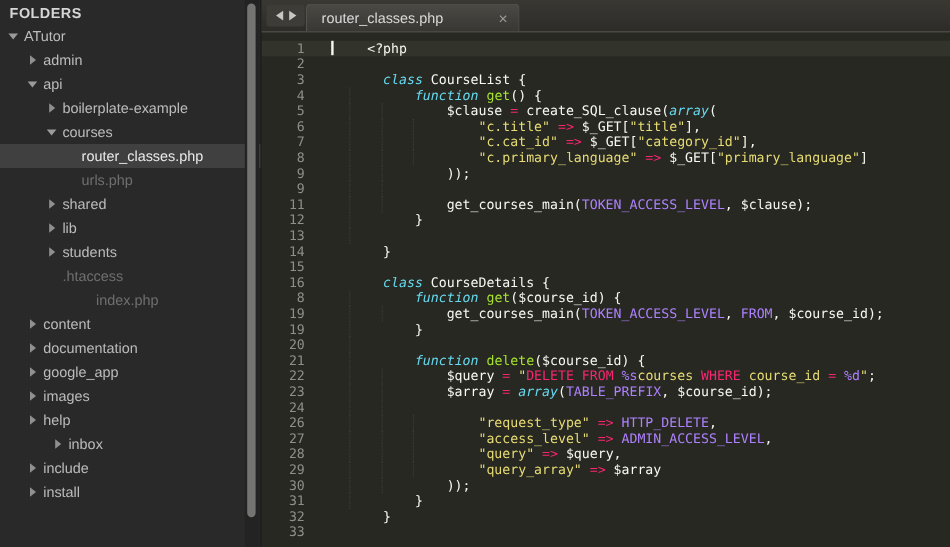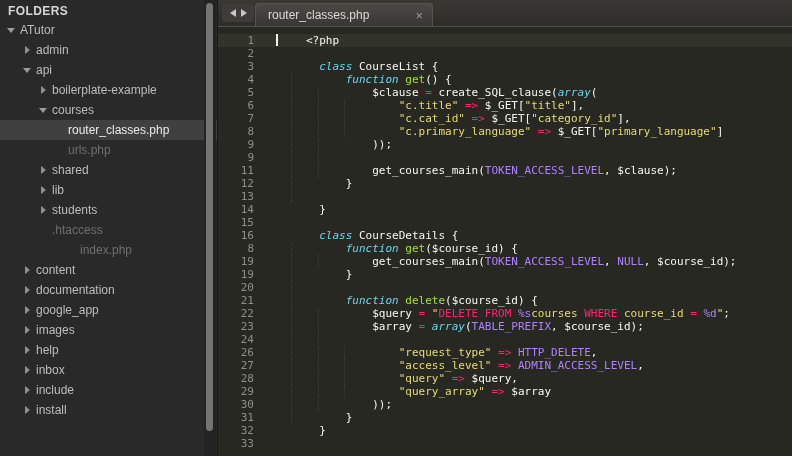--- a/index.html
+++ b/index.html
@@ -112,21 +112,21 @@
           <span>google_app</span>
         </div>
         <div class="tree-row" style="padding-left: 23px;">
           <span class="arrow right"></span>
           <span>images</span>
         </div>
         <div class="tree-row" style="padding-left: 23px;">
           <span class="arrow right"></span>
           <span>help</span>
         </div>
-        <div class="tree-row" style="padding-left: 23px;">
+        <div class="tree-row" style="padding-left: 23px; margin-left: 21px;">
           <span class="arrow right"></span>
           <span>inbox</span>
         </div>
         <div class="tree-row" style="padding-left: 23px;">
           <span class="arrow right"></span>
           <span>include</span>
         </div>
         <div class="tree-row" style="padding-left: 23px;">
           <span class="arrow right"></span>
           <span>install</span>
@@ -159,21 +159,21 @@
         <div class="cl"><span class="ln">8</span><span class="code"><i class="guide" style="left: 2ch;"></i><i class="guide" style="left: 6ch;"></i><i class="guide" style="left: 10ch;"></i><span class="tk-t">              </span><span class="tk-s">"c.primary_language"</span><span class="tk-t"> </span><span class="tk-o">=&gt;</span><span class="tk-t"> $_GET[</span><span class="tk-s">"primary_language"</span><span class="tk-t">]</span></span></div>
         <div class="cl"><span class="ln">9</span><span class="code"><i class="guide" style="left: 2ch;"></i><i class="guide" style="left: 6ch;"></i><span class="tk-t">          ));</span></span></div>
         <div class="cl"><span class="ln">9</span><span class="code"><i class="guide" style="left: 2ch;"></i><i class="guide" style="left: 6ch;"></i></span></div>
         <div class="cl"><span class="ln">11</span><span class="code"><i class="guide" style="left: 2ch;"></i><i class="guide" style="left: 6ch;"></i><span class="tk-t">          get_courses_main(</span><span class="tk-c">TOKEN_ACCESS_LEVEL</span><span class="tk-t">, $clause);</span></span></div>
         <div class="cl"><span class="ln">12</span><span class="code"><i class="guide" style="left: 2ch;"></i><span class="tk-t">      }</span></span></div>
         <div class="cl"><span class="ln">13</span><span class="code"><i class="guide" style="left: 2ch;"></i></span></div>
         <div class="cl"><span class="ln">14</span><span class="code"><span class="tk-t">  }</span></span></div>
         <div class="cl"><span class="ln">15</span><span class="code"></span></div>
         <div class="cl"><span class="ln">16</span><span class="code"><span class="tk-t">  </span><span class="tk-k">class</span><span class="tk-t"> CourseDetails {</span></span></div>
         <div class="cl"><span class="ln">8</span><span class="code"><i class="guide" style="left: 2ch;"></i><span class="tk-t">      </span><span class="tk-k">function</span><span class="tk-t"> </span><span class="tk-f">get</span><span class="tk-t">($course_id) {</span></span></div>
-        <div class="cl"><span class="ln">19</span><span class="code"><i class="guide" style="left: 2ch;"></i><i class="guide" style="left: 6ch;"></i><span class="tk-t">          get_courses_main(</span><span class="tk-c">TOKEN_ACCESS_LEVEL</span><span class="tk-t">, </span><span class="tk-c">NULL</span><span class="tk-t">, $course_id);</span></span></div>
+        <div class="cl"><span class="ln">19</span><span class="code"><i class="guide" style="left: 2ch;"></i><i class="guide" style="left: 6ch;"></i><span class="tk-t">          get_courses_main(</span><span class="tk-c">TOKEN_ACCESS_LEVEL</span><span class="tk-t">, </span><span class="tk-c">FROM</span><span class="tk-t">, $course_id);</span></span></div>
         <div class="cl"><span class="ln">19</span><span class="code"><i class="guide" style="left: 2ch;"></i><span class="tk-t">      }</span></span></div>
         <div class="cl"><span class="ln">20</span><span class="code"><i class="guide" style="left: 2ch;"></i></span></div>
         <div class="cl"><span class="ln">21</span><span class="code"><i class="guide" style="left: 2ch;"></i><span class="tk-t">      </span><span class="tk-k">function</span><span class="tk-t"> </span><span class="tk-f">delete</span><span class="tk-t">($course_id) {</span></span></div>
         <div class="cl"><span class="ln">22</span><span class="code"><i class="guide" style="left: 2ch;"></i><i class="guide" style="left: 6ch;"></i><span class="tk-t">          $query </span><span class="tk-o">=</span><span class="tk-t"> </span><span class="tk-s">"</span><span class="tk-o">DELETE FROM</span><span class="tk-s"> </span><span class="tk-c">%s</span><span class="tk-s">courses </span><span class="tk-o">WHERE</span><span class="tk-s"> course_id </span><span class="tk-o">=</span><span class="tk-s"> </span><span class="tk-c">%d</span><span class="tk-s">"</span><span class="tk-t">;</span></span></div>
         <div class="cl"><span class="ln">23</span><span class="code"><i class="guide" style="left: 2ch;"></i><i class="guide" style="left: 6ch;"></i><span class="tk-t">          $array </span><span class="tk-o">=</span><span class="tk-t"> </span><span class="tk-k">array</span><span class="tk-t">(</span><span class="tk-c">TABLE_PREFIX</span><span class="tk-t">, $course_id);</span></span></div>
         <div class="cl"><span class="ln">24</span><span class="code"><i class="guide" style="left: 2ch;"></i><i class="guide" style="left: 6ch;"></i></span></div>
         <div class="cl"><span class="ln">26</span><span class="code"><i class="guide" style="left: 2ch;"></i><i class="guide" style="left: 6ch;"></i><i class="guide" style="left: 10ch;"></i><span class="tk-t">              </span><span class="tk-s">"request_type"</span><span class="tk-t"> </span><span class="tk-o">=&gt;</span><span class="tk-t"> </span><span class="tk-c">HTTP_DELETE</span><span class="tk-t">,</span></span></div>
         <div class="cl"><span class="ln">27</span><span class="code"><i class="guide" style="left: 2ch;"></i><i class="guide" style="left: 6ch;"></i><i class="guide" style="left: 10ch;"></i><span class="tk-t">              </span><span class="tk-s">"access_level"</span><span class="tk-t"> </span><span class="tk-o">=&gt;</span><span class="tk-t"> </span><span class="tk-c">ADMIN_ACCESS_LEVEL</span><span class="tk-t">,</span></span></div>
         <div class="cl"><span class="ln">28</span><span class="code"><i class="guide" style="left: 2ch;"></i><i class="guide" style="left: 6ch;"></i><i class="guide" style="left: 10ch;"></i><span class="tk-t">              </span><span class="tk-s">"query"</span><span class="tk-t"> </span><span class="tk-o">=&gt;</span><span class="tk-t"> $query,</span></span></div>
         <div class="cl"><span class="ln">29</span><span class="code"><i class="guide" style="left: 2ch;"></i><i class="guide" style="left: 6ch;"></i><i class="guide" style="left: 10ch;"></i><span class="tk-t">              </span><span class="tk-s">"query_array"</span><span class="tk-t"> </span><span class="tk-o">=&gt;</span><span class="tk-t"> $array</span></span></div>

